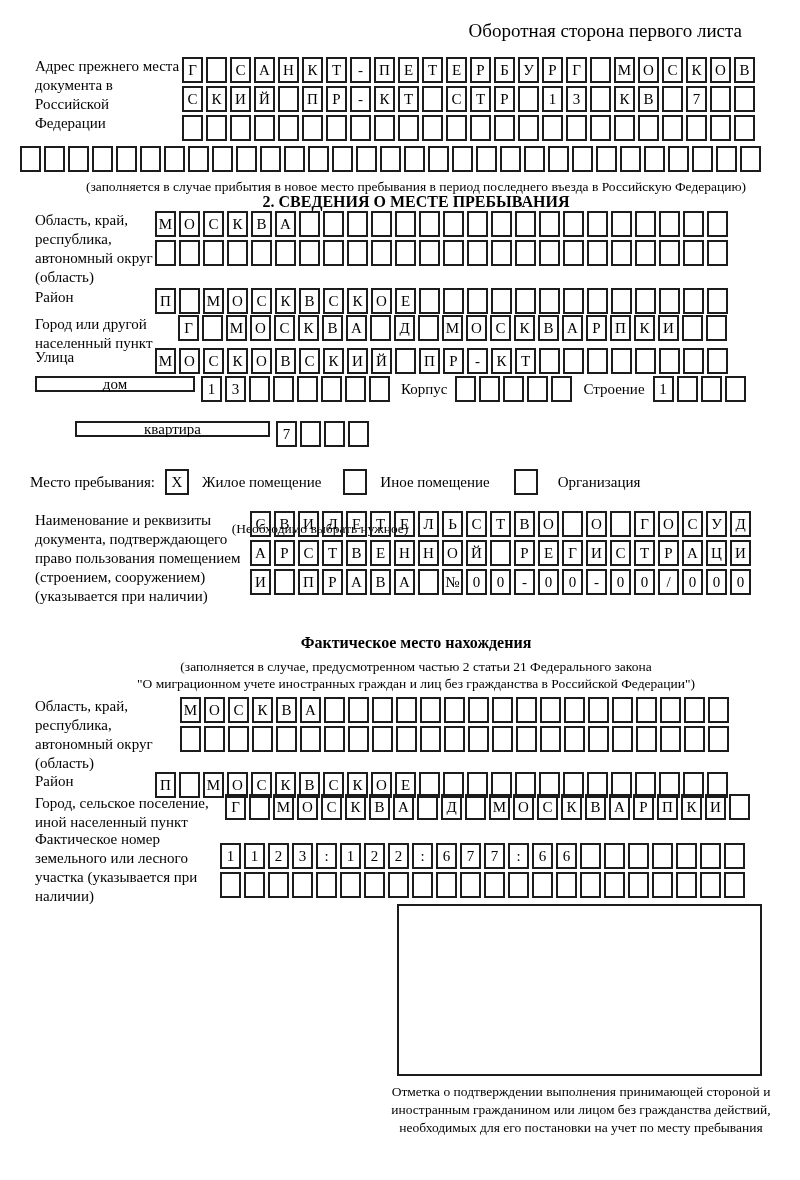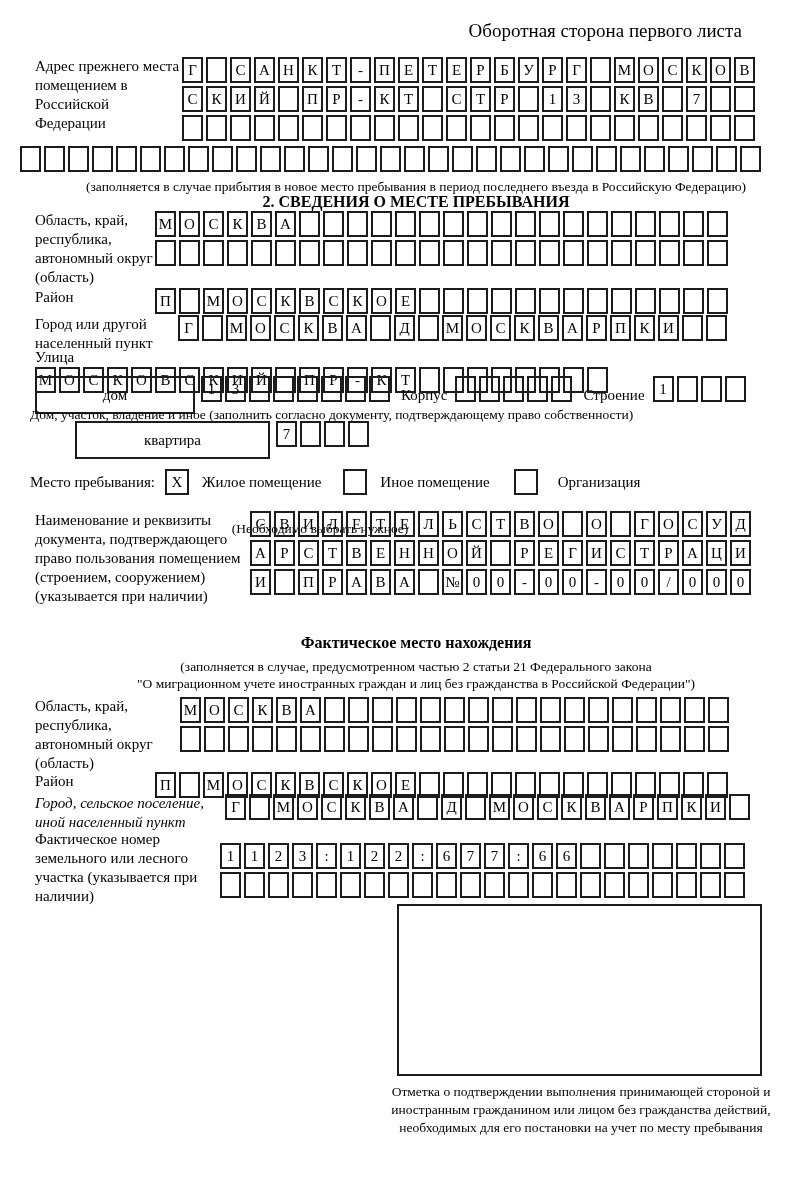--- a/index.html
+++ b/index.html
@@ -12,21 +12,21 @@
   .lbl { font-size:15px; line-height:19px; flex:0 0 auto; }
   .group { display:flex; align-items:flex-start; }
   .rows > .boxrow { margin-bottom:3px; }
   .boxrow { display:flex; }
   .cell {
     width:21px; height:26px; border:2px solid #1c1c1c; margin-right:3px;
     flex:0 0 auto; display:flex; align-items:center; justify-content:center;
     font-size:15px; line-height:1;
   }
   .fieldbox {
-    height:38px; border:2px solid #1c1c1c; display:flex; align-items:center;
+    height:16px; border:2px solid #1c1c1c; display:flex; align-items:center;
     justify-content:center; font-size:15px; flex:0 0 auto;
   }
   .chk {
     width:24px; height:26px; border:2px solid #1c1c1c; display:flex;
     align-items:center; justify-content:center; font-size:15px; flex:0 0 auto;
   }
   .caption { font-size:13.5px; line-height:17px; }
   .center { left:16px; width:800px; text-align:center; }
   .hdr { font-weight:bold; font-size:16px; }
   .inline-word { font-size:15px; margin:0 8px; align-self:center; }
@@ -34,21 +34,21 @@
   .stamp-box { width:365px; height:172px; border:2px solid #1c1c1c; }
 </style>
 </head>
 <body>
 
 <div class="page">
 
   <div class="abs title-txt" style="top:20px; right:58px;">Оборотная сторона первого листа</div>
 
   <div class="abs group" style="top:57px; left:35px;">
-    <div class="lbl" style="width:147px;">Адрес прежнего места помещением в Российской Федерации</div>
+    <div class="lbl" style="width:147px;">Адрес прежнего места документа в Российской Федерации</div>
     <div class="rows">
       <div class="boxrow">
           <div class="cell">Г</div>
           <div class="cell"></div>
           <div class="cell">С</div>
           <div class="cell">А</div>
           <div class="cell">Н</div>
           <div class="cell">К</div>
           <div class="cell">Т</div>
           <div class="cell">-</div>
@@ -270,21 +270,21 @@
         <div class="cell">А</div>
         <div class="cell">Р</div>
         <div class="cell">П</div>
         <div class="cell">К</div>
         <div class="cell">И</div>
         <div class="cell"></div>
         <div class="cell"></div>
       </div>
   </div>
 
-  <div class="abs group" style="top:348px; left:35px;flex-direction:column;">
+  <div class="abs group" style="top:348px; left:35px;">
     <div class="lbl" style="width:120px;">Улица</div>
     <div class="boxrow">
         <div class="cell">М</div>
         <div class="cell">О</div>
         <div class="cell">С</div>
         <div class="cell">К</div>
         <div class="cell">О</div>
         <div class="cell">В</div>
         <div class="cell">С</div>
         <div class="cell">К</div>
@@ -328,21 +328,20 @@
         <div class="cell"></div>
       </div>
     <div class="inline-word">Строение</div>
     <div class="boxrow">
         <div class="cell">1</div>
         <div class="cell"></div>
         <div class="cell"></div>
         <div class="cell"></div>
       </div>
   </div>
-  <div class="abs caption" style="top:406px; left:30px;">Дом, участок, владение и иное (заполнить согласно документу, подтверждающему право собственности)</div>
 
   <div class="abs boxrow" style="top:421px; left:35px;padding-left:40px;">
     <div class="fieldbox" style="width:195px; margin-right:6px;">квартира</div>
     <div class="boxrow">
         <div class="cell">7</div>
         <div class="cell"></div>
         <div class="cell"></div>
         <div class="cell"></div>
       </div>
   </div>
@@ -517,21 +516,21 @@
         <div class="cell"></div>
         <div class="cell"></div>
         <div class="cell"></div>
         <div class="cell"></div>
         <div class="cell"></div>
         <div class="cell"></div>
       </div>
   </div>
 
   <div class="abs group" style="top:794px; left:35px;">
-    <div class="lbl" style="width:190px;font-style:italic;">Город, сельское поселение, иной населенный пункт</div>
+    <div class="lbl" style="width:190px;">Город, сельское поселение, иной населенный пункт</div>
     <div class="boxrow">
         <div class="cell">Г</div>
         <div class="cell"></div>
         <div class="cell">М</div>
         <div class="cell">О</div>
         <div class="cell">С</div>
         <div class="cell">К</div>
         <div class="cell">В</div>
         <div class="cell">А</div>
         <div class="cell"></div>

